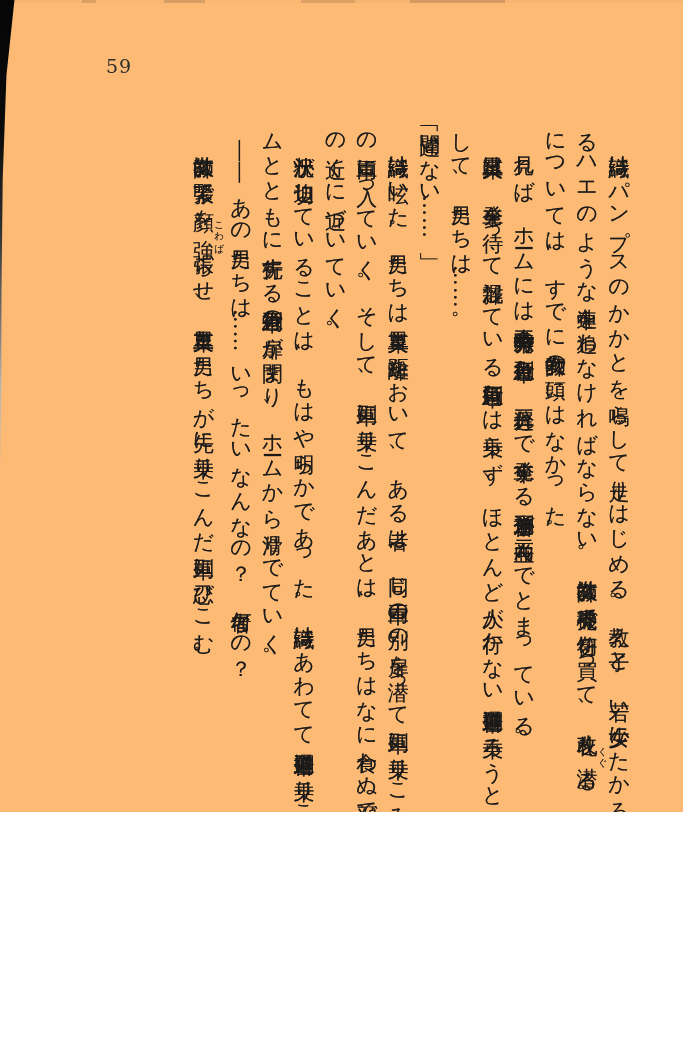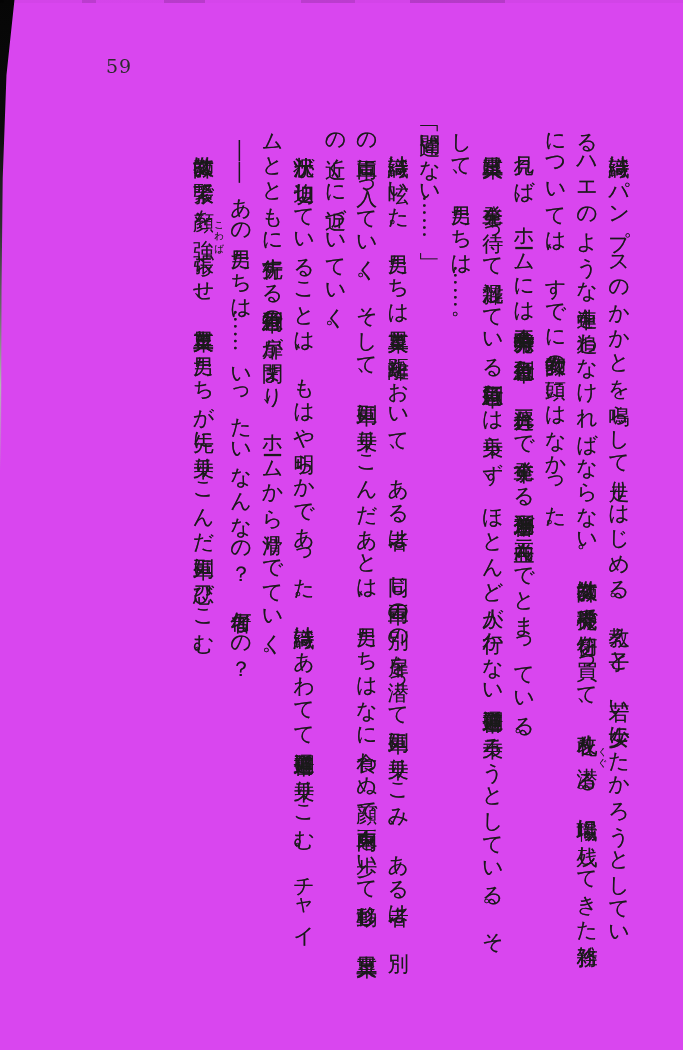--- a/index.html
+++ b/index.html
@@ -3,22 +3,22 @@
 <meta charset="utf-8">
 <style>
   html, body {
     margin: 0;
     padding: 0;
     background: #ffffff;
   }
   .page {
     position: relative;
     width: 683px;
-    height: 1050px;
-    background: #d946ef;
+    height: 812px;
+    background: #fdba74;
     overflow: hidden;
   }
   
   .edge-left {
     position: absolute;
     left: 0;
     top: 0;
     width: 17px;
     height: 470px;
     background: linear-gradient(to bottom,

